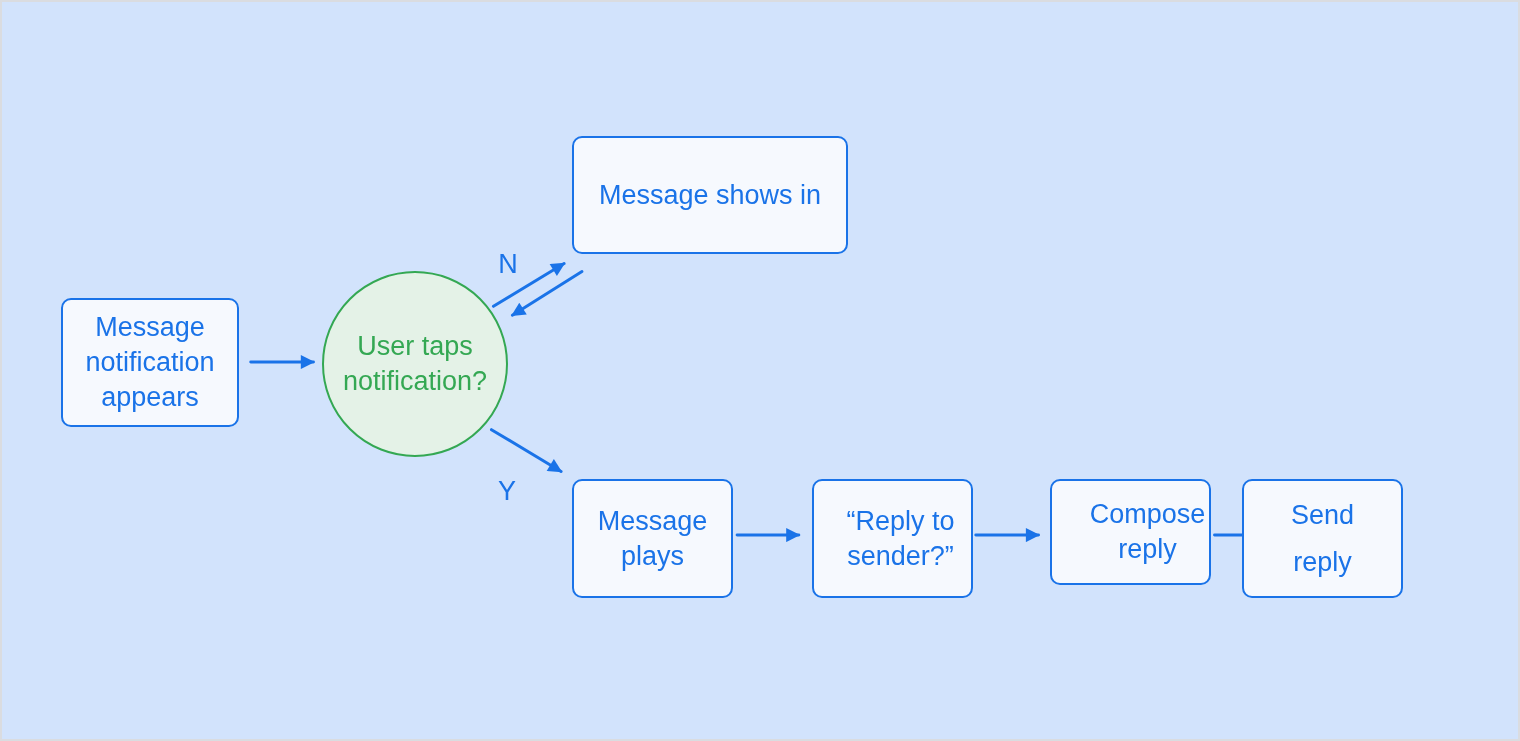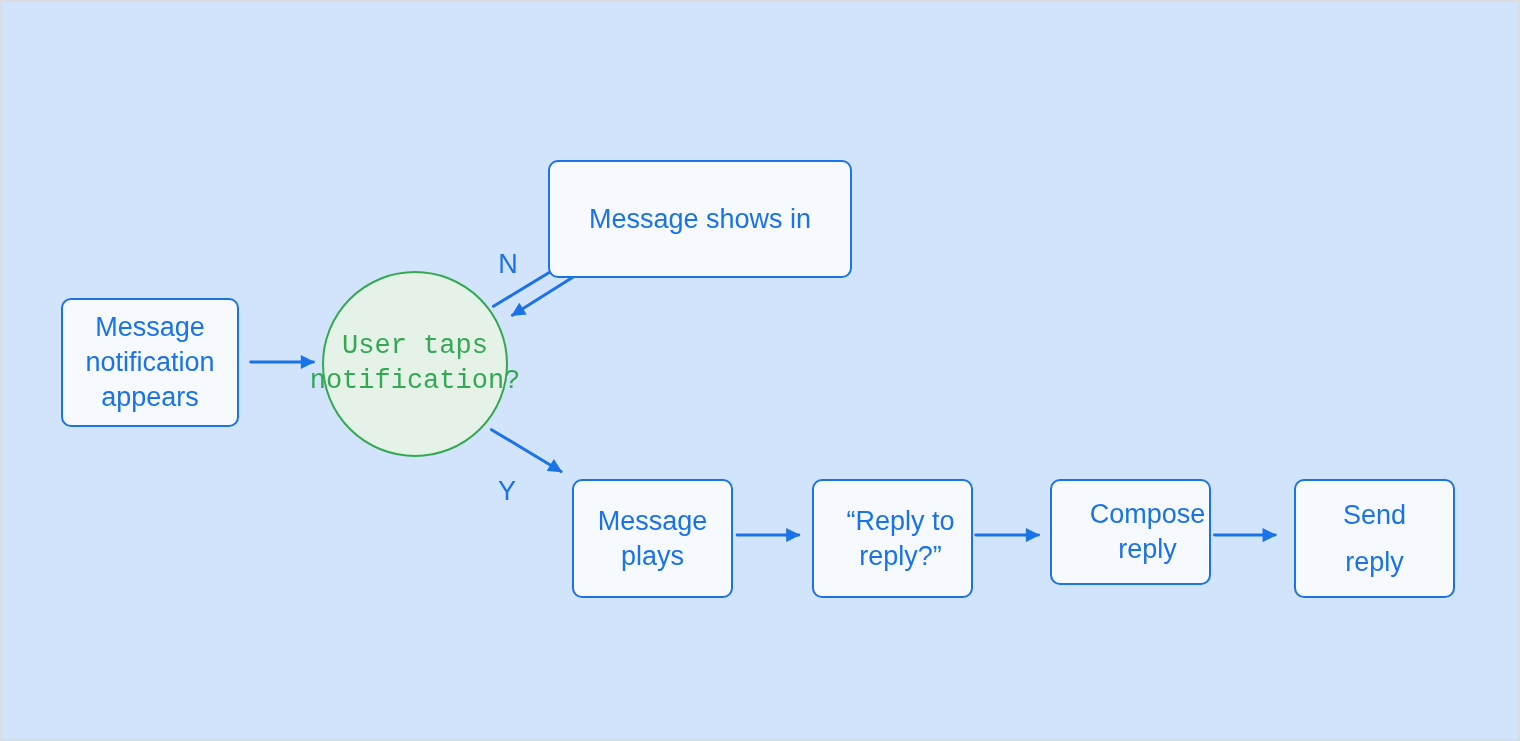--- a/index.html
+++ b/index.html
@@ -44,29 +44,28 @@
     justify-content:center;
     text-align:center;
     font-size:27px;
     line-height:35px;
   }
   .node--decision{
     border-radius:50%;
     background:var(--decision-fill);
     border-color:var(--green);
     color:var(--green);
-    font-family:Liberation Mono, monospace;
   }
   .node-start{left:59px;top:296px;width:178px;height:129px;}
   .node-decision{left:320px;top:269px;width:186px;height:186px;}
-  .node-no-branch{left:546px;top:134px;width:304px;height:118px;margin-top:24px;}
+  .node-no-branch{left:570px;top:134px;width:276px;height:118px;}
   .node-message-plays{left:570px;top:477px;width:161px;height:119px;}
   .node-reply-prompt{left:810px;top:477px;width:161px;height:119px;padding-left:16px;}
   .node-compose-reply{left:1048px;top:477px;width:161px;height:106px;padding-left:34px;}
-  .node-send-reply{left:1292px;top:477px;width:161px;height:119px;gap:12px;}
+  .node-send-reply{left:1240px;top:477px;width:161px;height:119px;gap:12px;}
   .edge-label{
     position:absolute;
     color:var(--blue);
     font-size:27px;
     line-height:27px;
     transform:translate(-50%,-50%);
   }
   .edge-label--no{left:506px;top:262px;}
   .edge-label--yes{left:505px;top:489px;}
 </style>
@@ -105,21 +104,21 @@
     <div>Message shows in</div>
   </div>
 
   <div class="node node-message-plays">
     <div>Message</div>
     <div>plays</div>
   </div>
 
   <div class="node node-reply-prompt">
     <div>“Reply to</div>
-    <div>reply?”</div>
+    <div>sender?”</div>
   </div>
 
   <div class="node node-compose-reply">
     <div>Compose</div>
     <div>reply</div>
   </div>
 
   <div class="node node-send-reply">
     <div>Send</div>
     <div>reply</div>

